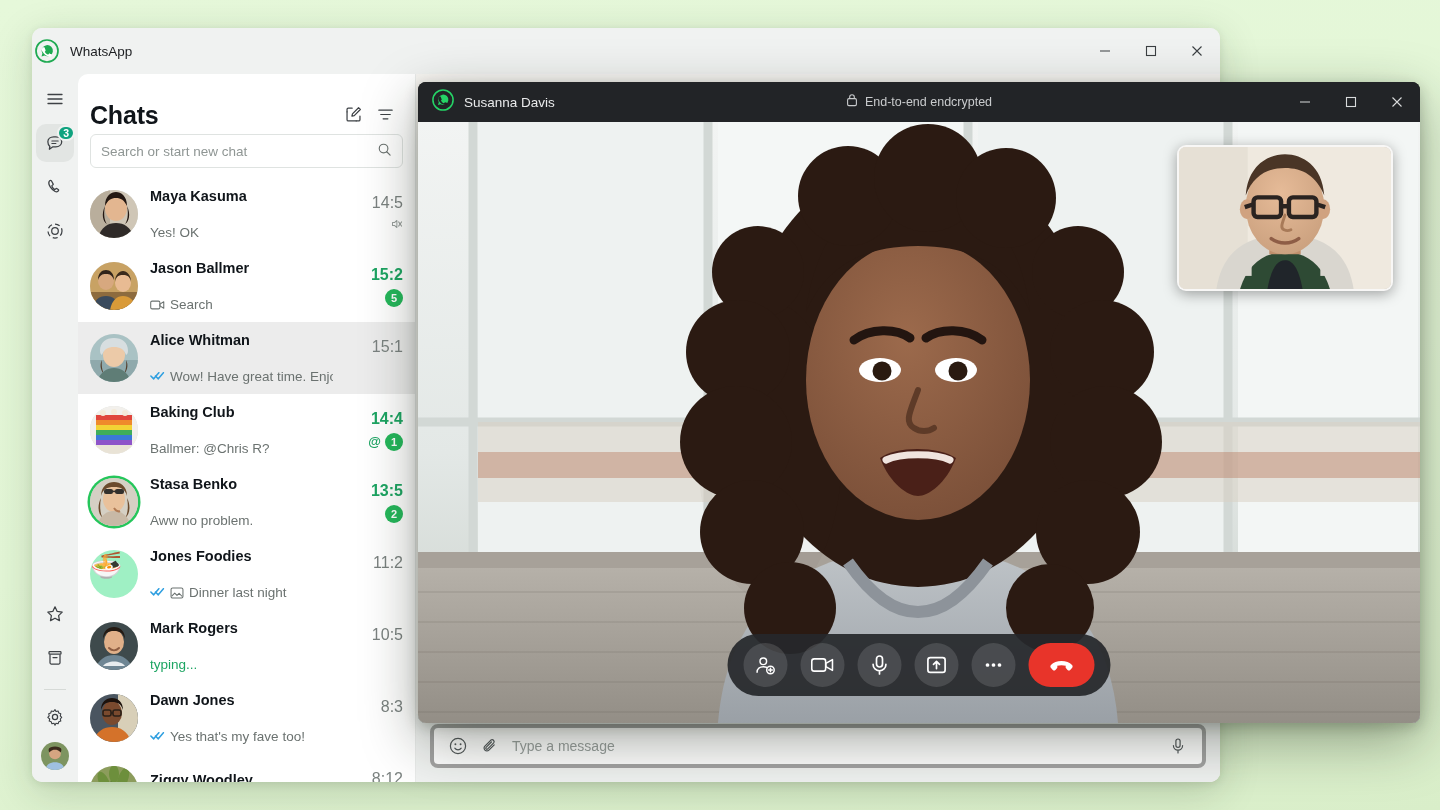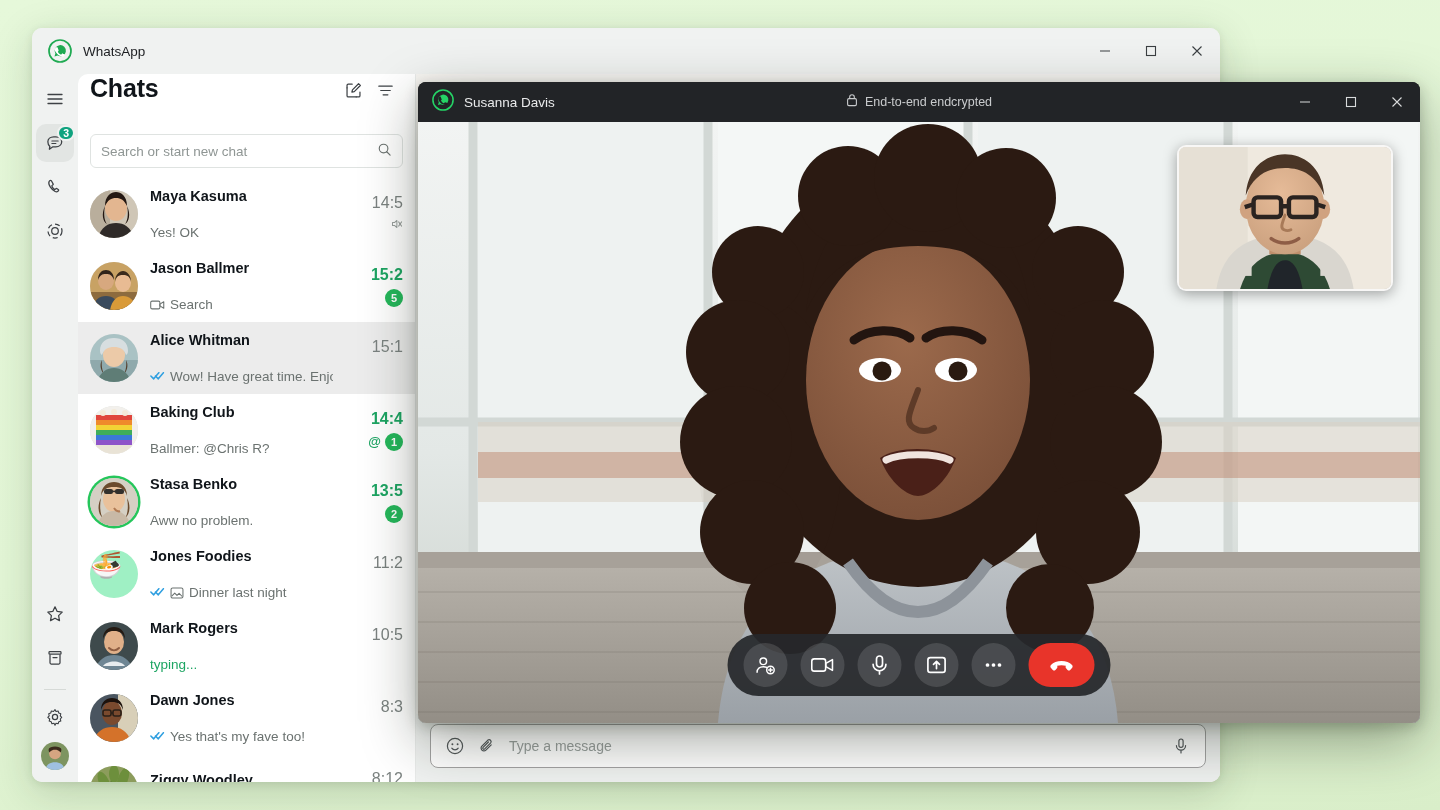--- a/index.html
+++ b/index.html
@@ -37,21 +37,21 @@
     background: #f0f2f1;
     display: flex;
     align-items: center;
     flex: 0 0 auto;
     position: relative;
   }
   .titlebar-brand {
     display: flex;
     align-items: center;
     gap: 11px;
-    padding-left: 16px;
+    padding-left: 3px;
   }
   .wa-logo-sm {
     width: 24px; height: 24px;
     flex: 0 0 auto;
   }
   .titlebar-title {
     font-size: 13.5px;
     color: #1c1e21;
   }
   .win-controls {
@@ -137,21 +137,21 @@
     border-radius: 10px 0 0 0;
     border-right: 1px solid #e9ebea;
     display: flex;
     flex-direction: column;
     flex: 0 0 auto;
     min-height: 0;
   }
   .list-header {
     height: 56px;
     display: flex;
-    align-items: flex-start;
+    align-items: flex-end;
     padding: 0 14px 0 12px;
     flex: 0 0 auto;
   }
   .list-title {
     font-size: 25px;
     font-weight: bold;
     color: #10151a;
     flex: 1 1 auto;
     letter-spacing: -0.2px;
   }
@@ -281,21 +281,21 @@
   }
   .conv-spacer { flex: 1 1 auto; }
   .composer-wrap {
     flex: 0 0 auto;
     padding: 10px 14px 14px 14px;
     background: #f0f2f1;
   }
   .composer {
     height: 44px;
     background: #fff;
-    border: 1px solid #a3a3a3;
+    border: 4px solid #a3a3a3;
     border-radius: 8px;
     display: flex;
     align-items: center;
     gap: 12px;
     padding: 0 14px;
   }
   .composer-btn { color: #54595b; display: flex; align-items: center; }
   .composer-input {
     flex: 1 1 auto;
     border: none; outline: none;

